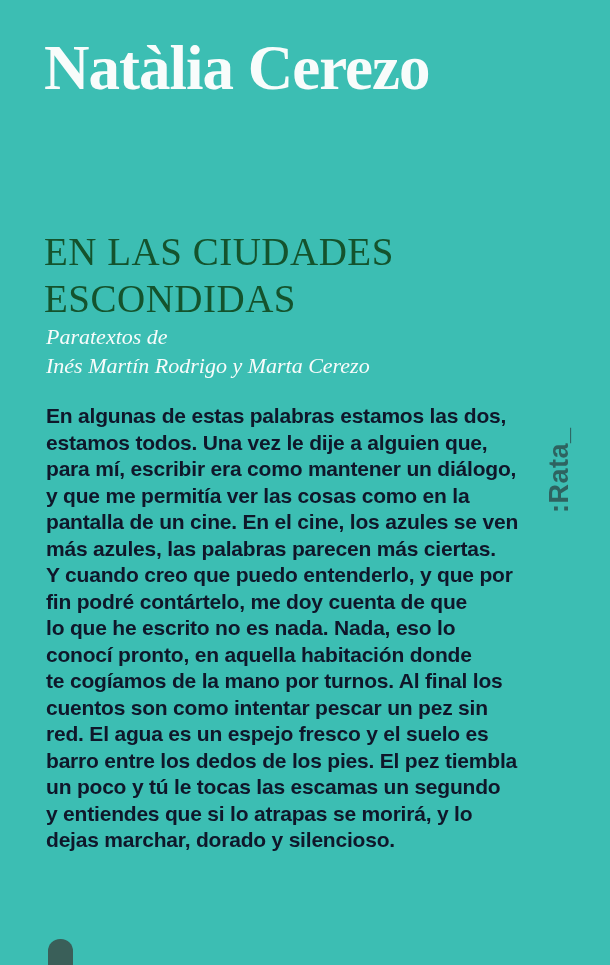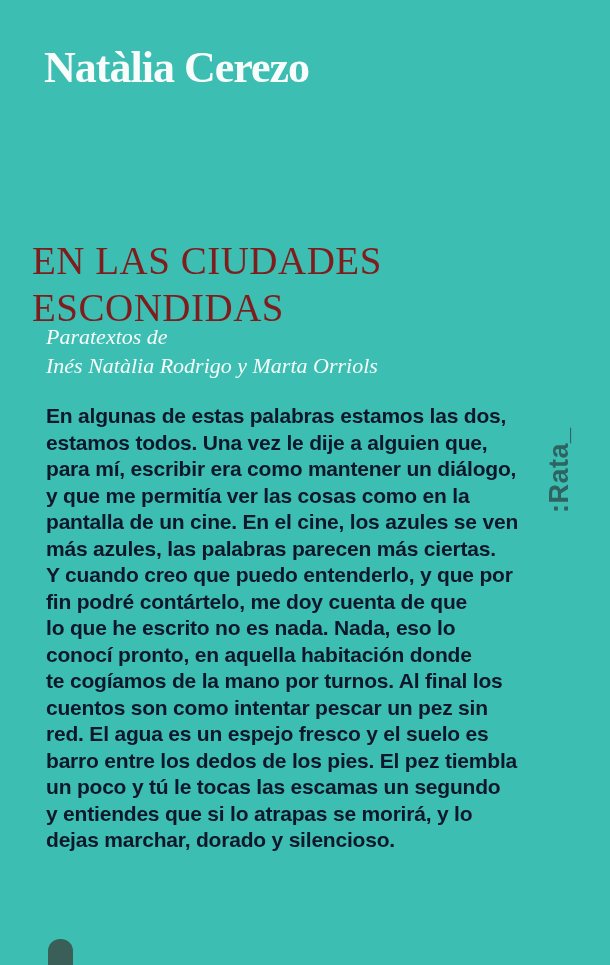--- a/index.html
+++ b/index.html
@@ -12,37 +12,36 @@
     position: relative;
     width: 610px; height: 965px;
     background: #3cbeb3;
     overflow: hidden;
   }
   .author {
     position: absolute;
     left: 44px; top: 33px;
     font-family: "Liberation Serif", serif;
     font-weight: 700;
-    font-size: 44px;
+    font-size: 63px;
     line-height: 70px;
     letter-spacing: -1px;
     color: #f8fcfb;
     white-space: nowrap;
   }
   .title {
     position: absolute;
-    left: 32px; top: 228px;
+    left: 44px; top: 228px;
     font-family: "Liberation Serif", serif;
     font-weight: 400;
     font-size: 39px;
     line-height: 47px;
     letter-spacing: 0.5px;
-    color: #7f1d1d;
+    color: #14532d;
     white-space: pre-line;
-    margin-top: 9px;
   }
   .subtitle {
     position: absolute;
     left: 46px; top: 322px;
     font-family: "Liberation Serif", serif;
     font-style: italic;
     font-weight: 400;
     font-size: 22px;
     line-height: 29px;
     color: #f8fcfb;
@@ -85,21 +84,21 @@
 </head>
 <body>
 
 <div class="cover">
   <div class="author">Natàlia Cerezo</div>
 
   <div class="title">EN LAS CIUDADES
 ESCONDIDAS</div>
 
   <div class="subtitle">Paratextos de
-Inés Natàlia Rodrigo y Marta Orriols</div>
+Inés Martín Rodrigo y Marta Cerezo</div>
 
   <div class="excerpt">En algunas de estas palabras estamos las dos,
 estamos todos. Una vez le dije a alguien que,
 para mí, escribir era como mantener un diálogo,
 y que me permitía ver las cosas como en la
 pantalla de un cine. En el cine, los azules se ven
 más azules, las palabras parecen más ciertas.
 Y cuando creo que puedo entenderlo, y que por
 fin podré contártelo, me doy cuenta de que
 lo que he escrito no es nada. Nada, eso lo

